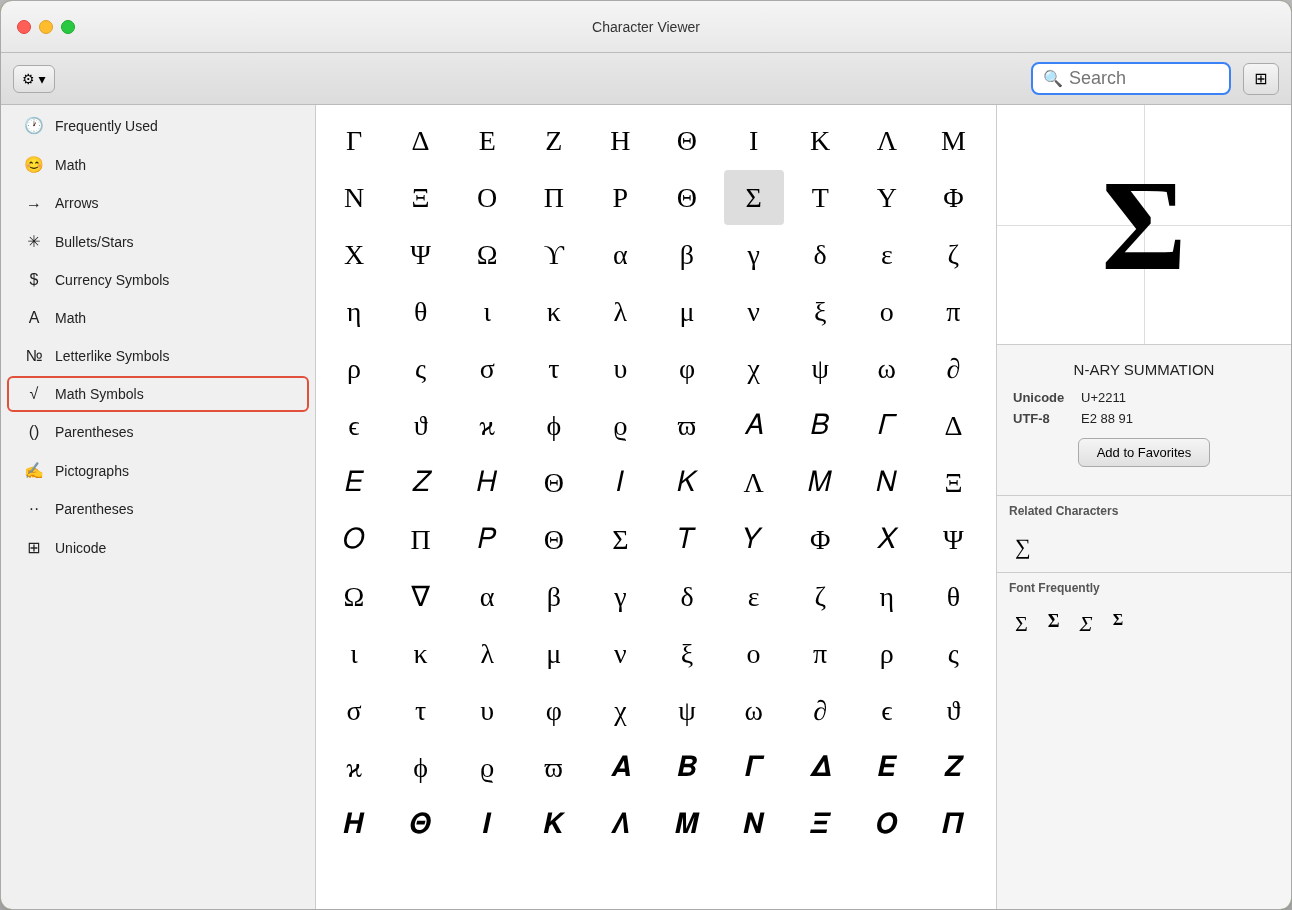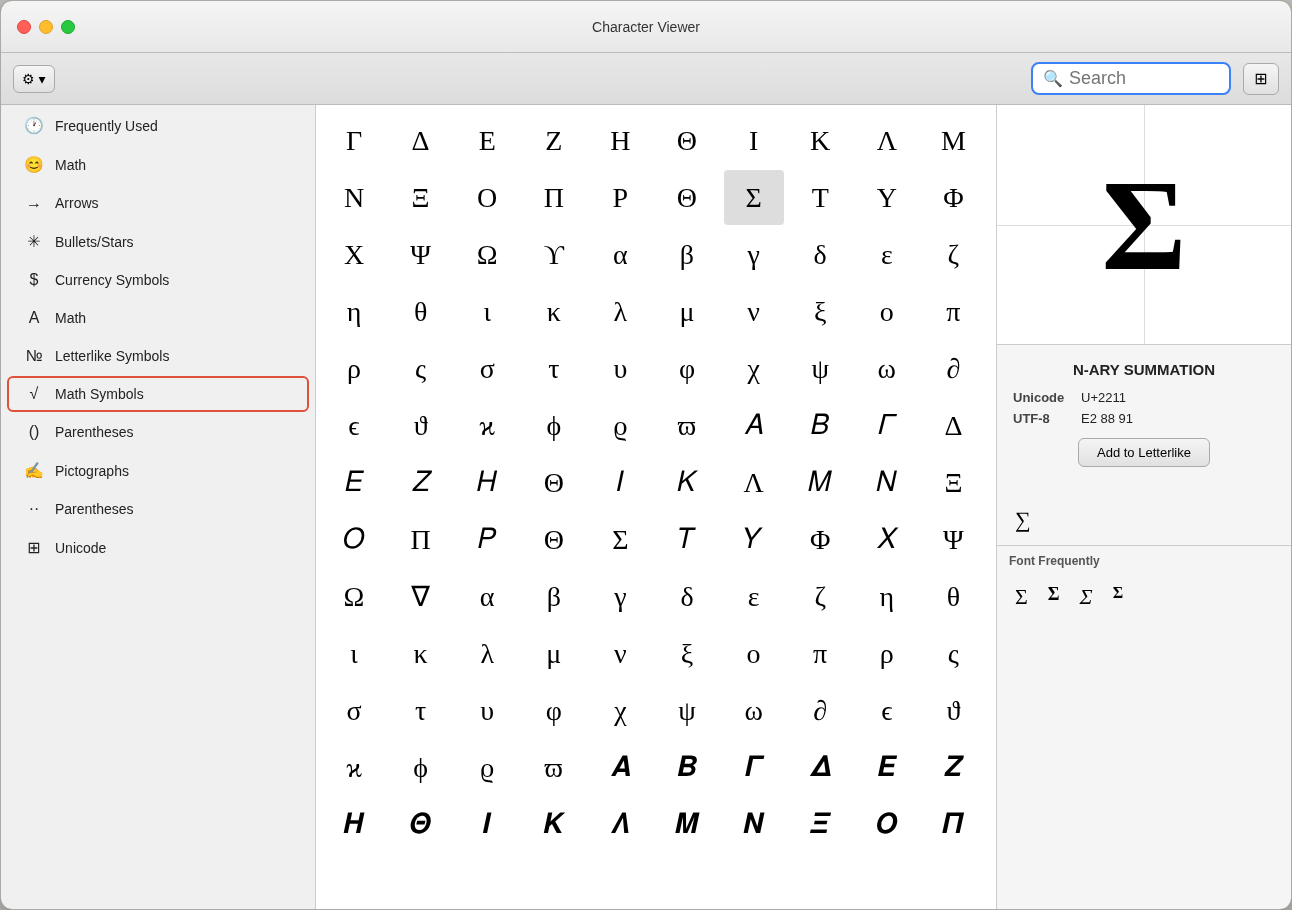--- a/index.html
+++ b/index.html
@@ -208,21 +208,21 @@
       font-family: "Times New Roman", Times, serif;
       font-weight: bold;
       z-index: 1;
       line-height: 1;
     }
     .detail-info {
       padding: 16px;
     }
     .detail-name {
       font-size: 15px;
-      font-weight: 700;
+      font-weight: 400;
       text-align: center;
       margin-bottom: 12px;
       color: #222;
     }
     .detail-row {
       display: flex;
       gap: 8px;
       align-items: baseline;
       margin-bottom: 6px;
     }
@@ -501,22 +501,23 @@
       <div class="detail-info">
         <div class="detail-name">N-ARY SUMMATION</div>
         <div class="detail-row">
           <span class="detail-label">Unicode</span>
           <span class="detail-value">U+2211</span>
         </div>
         <div class="detail-row">
           <span class="detail-label">UTF-8</span>
           <span class="detail-value">E2 88 91</span>
         </div>
-        <button class="add-favorites-btn">Add to Letterlike</button>
+        <button class="add-favorites-btn">Add to Favorites</button>
       </div>
+      <div class="section-header">Related Characters</div>
       <div class="related-chars">
       <span class="related-char">∑</span>
         </div>
       <div class="section-header">Font Frequently</div>
       <div class="font-variations">
       <span class="font-var" style="font-family: serif; font-weight: normal;">Σ</span>
           <span class="font-var" style="font-family: serif; font-weight: bold; font-size: 18px;">Σ</span>
           <span class="font-var" style="font-family: serif; font-style: italic;">Σ</span>
           <span class="font-var" style="font-family: serif; font-weight: bold; font-size: 16px;">Σ</span>
         </div>

